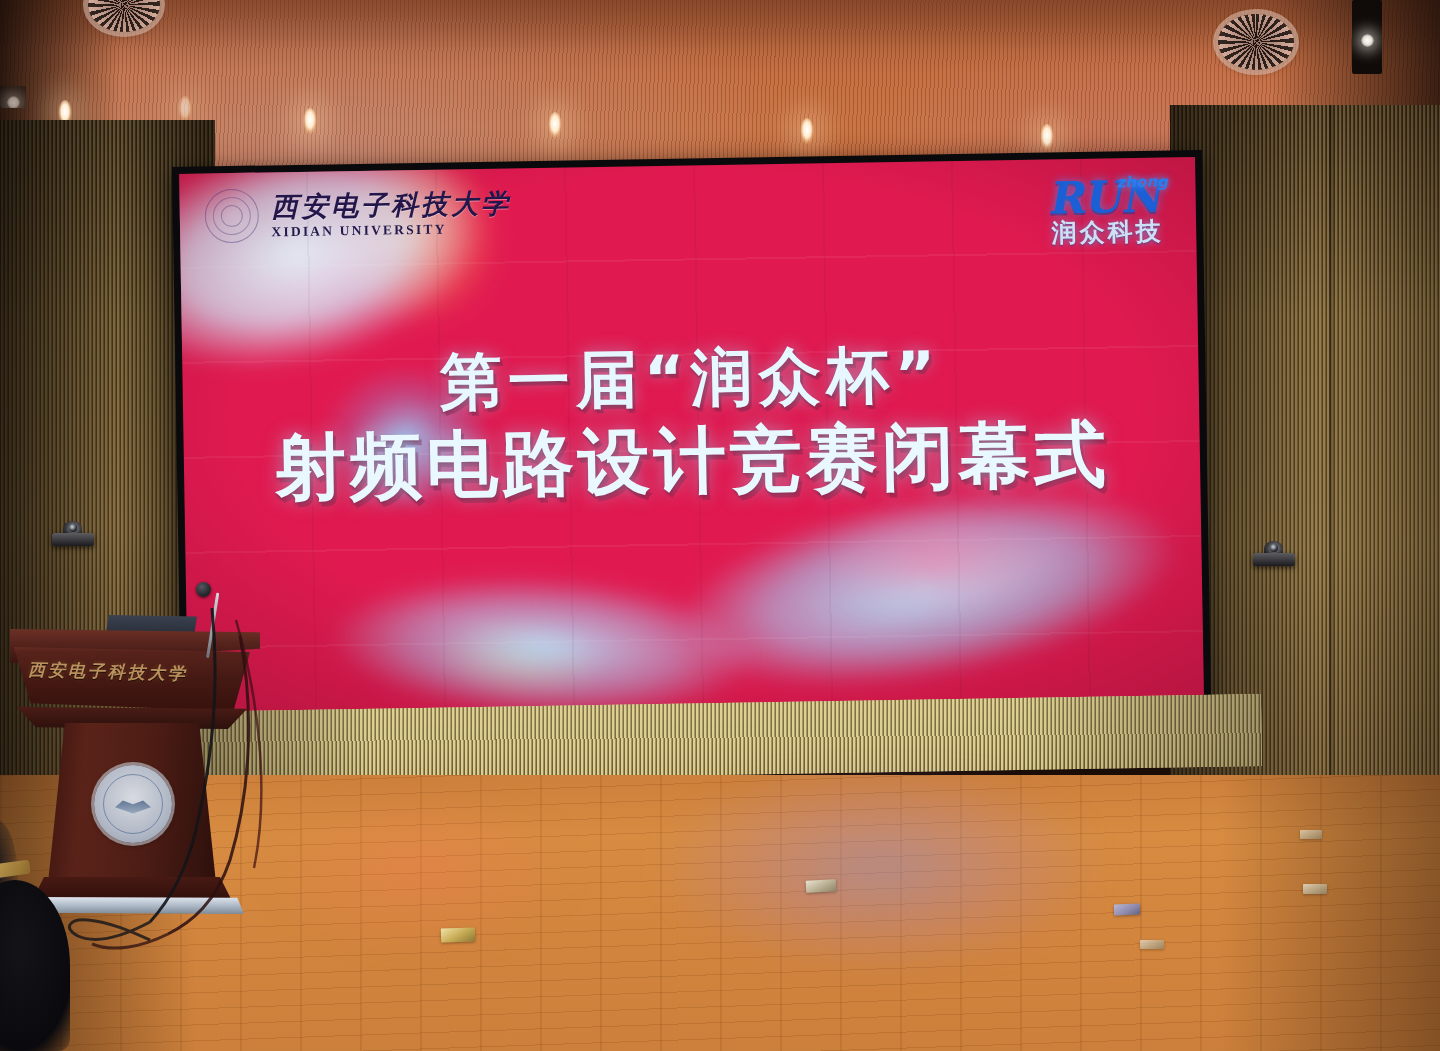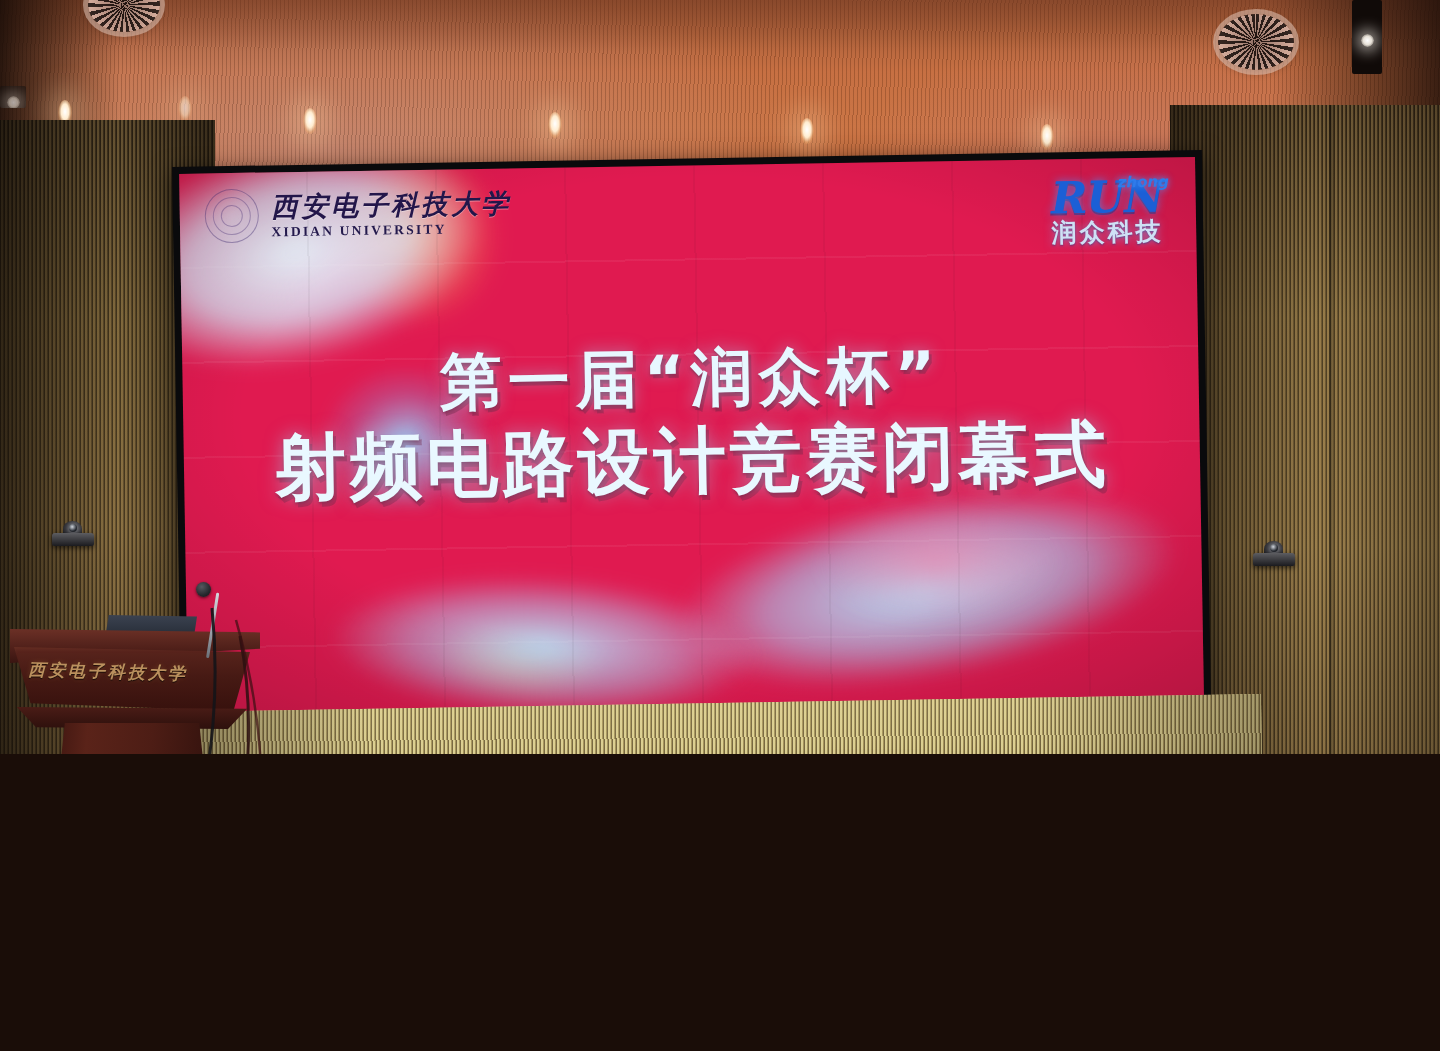--- a/index.html
+++ b/index.html
@@ -5,21 +5,21 @@
   * { margin:0; padding:0; box-sizing:border-box; }
   html, body {
     width:1440px; height:1051px;
     overflow:hidden;
     background:#1a0d08;
     font-family:"Liberation Sans", sans-serif;
   }
 
   #stage {
     position:relative;
-    width:1440px; height:754px;
+    width:1440px; height:1051px;
     overflow:hidden;
   }
 
   
   .ceiling {
     position:absolute; left:0; top:0; width:1440px; height:205px;
     background:
       linear-gradient(180deg, rgba(120,60,35,0.55) 0%, rgba(0,0,0,0) 25%),
       repeating-linear-gradient(92deg,
         rgba(0,0,0,0.16) 0px, rgba(0,0,0,0.16) 1px,

